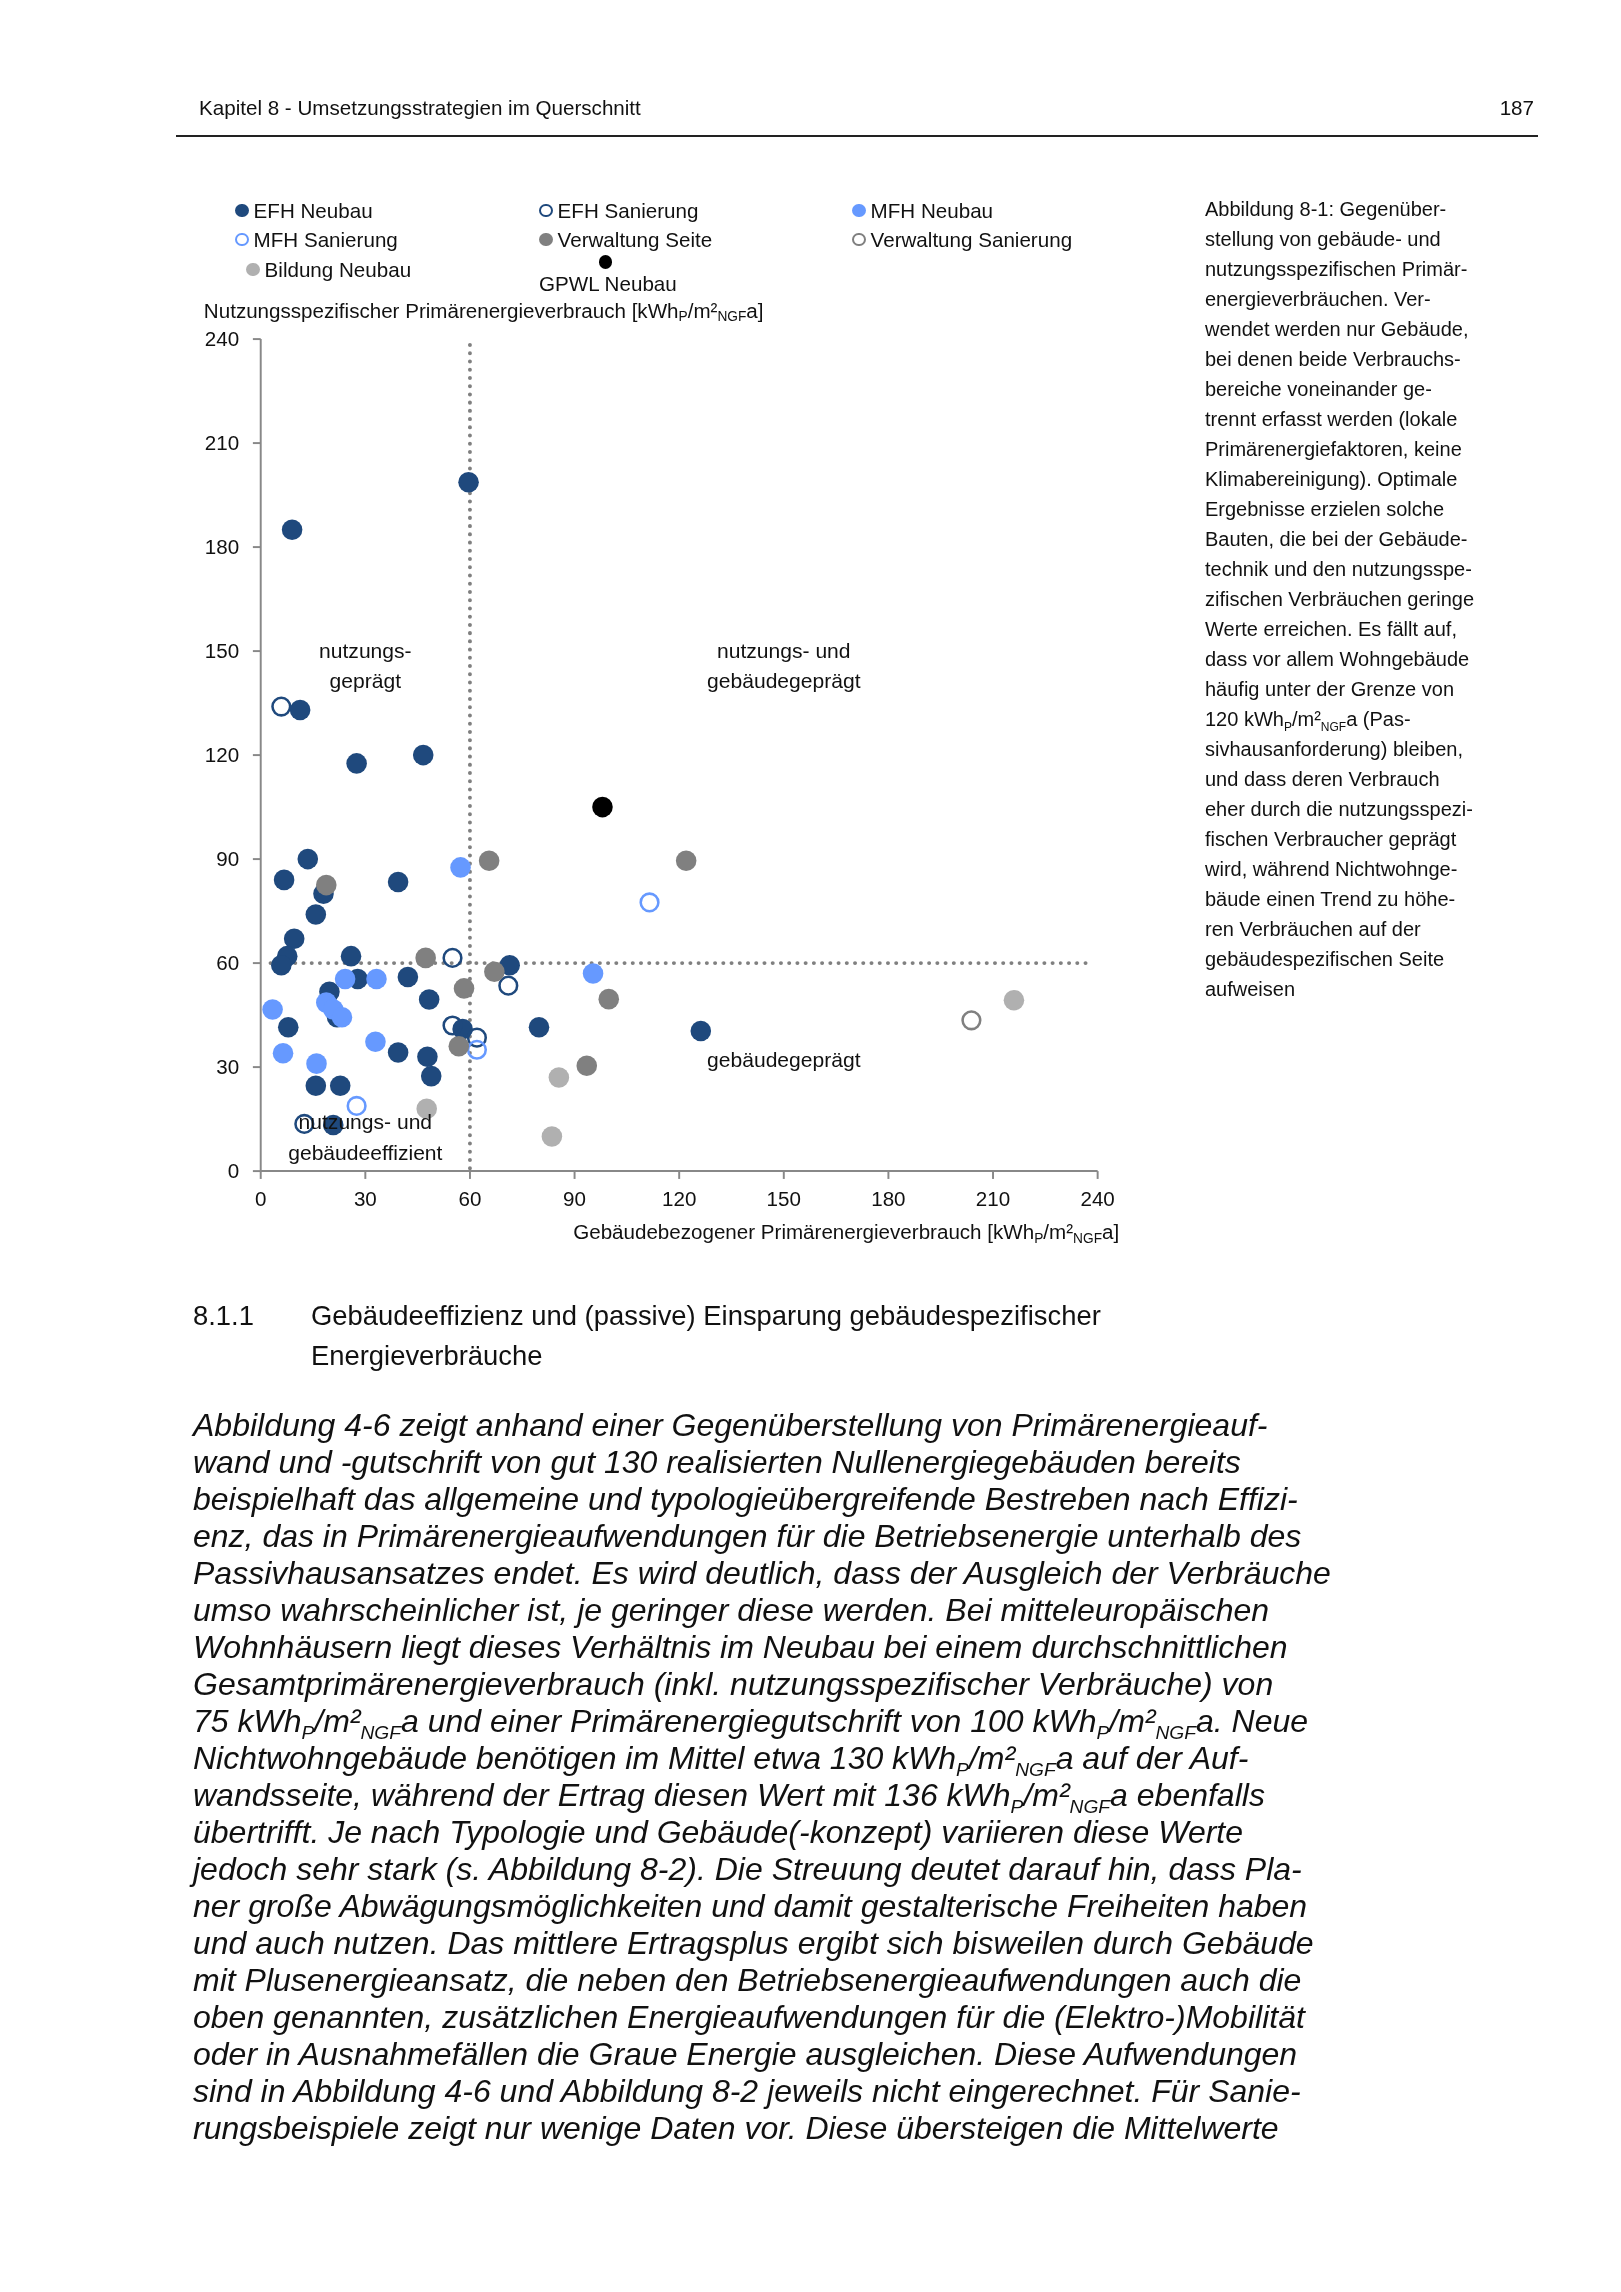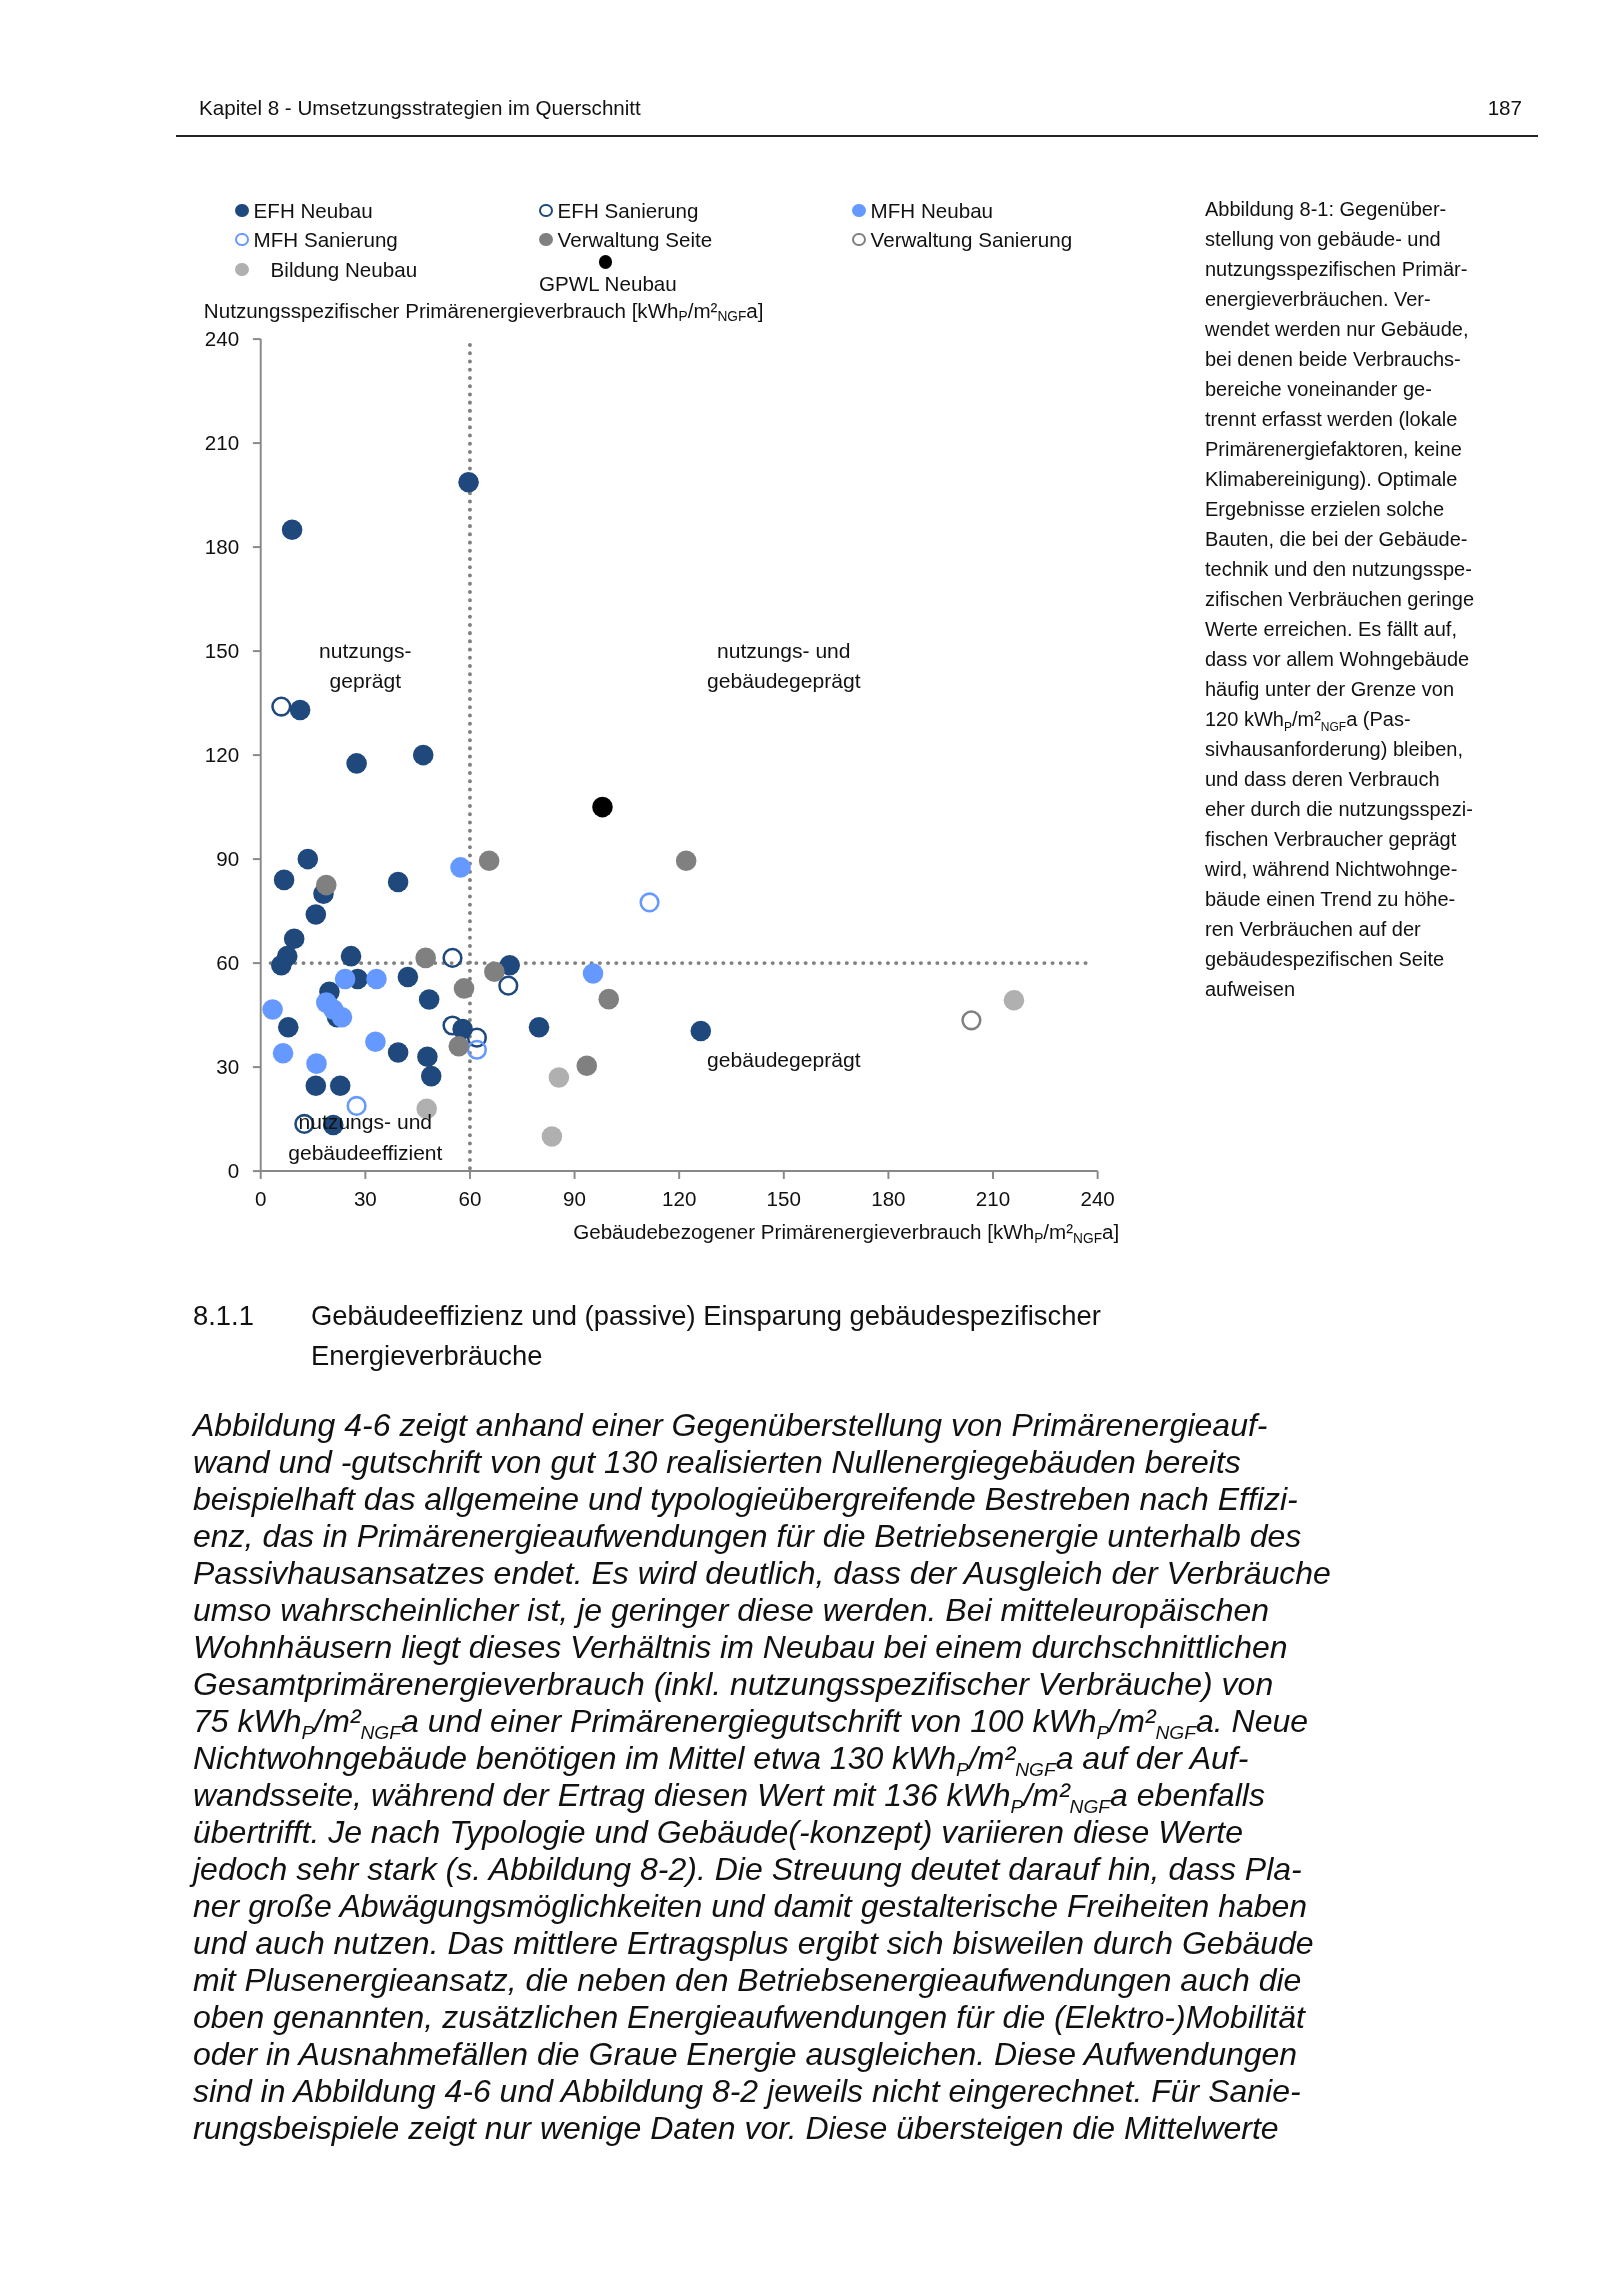--- a/index.html
+++ b/index.html
@@ -1,19 +1,19 @@
 <!DOCTYPE html>
 <html><head>
 <meta charset="utf-8">
 <style>
   html, body { margin: 0; padding: 0; background: #ffffff; }
   body { width: 1621px; height: 2293px; position: relative; font-family: "Liberation Sans", "DejaVu Sans", sans-serif; color: #111; overflow: hidden; }
   .header { position: absolute; left: 199px; top: 96px; width: 1335px; font-size: 20.6px; }
   .header .title { position: absolute; left: 0; top: 0; }
-  .header .pnum { position: absolute; right: 12px; top: 0; text-align: right; }
+  .header .pnum { position: absolute; right: 0; top: 0; text-align: right; }
   .header-rule { position: absolute; left: 176px; top: 135px; width: 1362px; height: 2px; background: #222; }
 
   .legend { position: absolute; left: 235px; top: 196px; width: 882px; font-size: 20.6px; line-height: 29px; }
   .legend .item { position: absolute; white-space: nowrap; display: flex; align-items: center; }
   .legend .sw { display: inline-block; width: 13.7px; height: 13.7px; border-radius: 50%; margin-right: 4.9px; box-sizing: border-box; }
 
   #chart { position: absolute; left: 0; top: 0; width: 1621px; height: 1274px; pointer-events: none; }
   #chart * { pointer-events: auto; }
 
   .caption { position: absolute; left: 1205px; top: 194px; width: 323px; font-size: 20px; line-height: 30px; }
@@ -54,21 +54,21 @@
       <span>MFH Sanierung</span>
     </div>
     <div class="item" style="left: 304px; top: 29px;">
       <span class="sw" style="background: rgb(128, 128, 128);"></span>
       <span>Verwaltung Seite</span>
     </div>
     <div class="item" style="left: 617px; top: 29px;">
       <span class="sw" style="border: 2px solid rgb(128, 128, 128); background: rgb(255, 255, 255);"></span>
       <span>Verwaltung Sanierung</span>
     </div>
-    <div class="item" style="left: 0px; top: 59px; gap: 17px;">
+    <div class="item" style="left: 11px; top: 59px;">
       <span class="sw" style="background: rgb(176, 176, 176);"></span>
       <span>Bildung Neubau</span>
     </div>
     <div class="item" style="left: 304px; top: 59px; flex-direction: column;">
       <span class="sw" style="background: rgb(0, 0, 0);"></span>
       <span>GPWL Neubau</span>
     </div>
   </div>
 
 <svg id="chart" xmlns="http://www.w3.org/2000/svg" width="1621" height="1274" viewBox="0 0 1654 1300">

